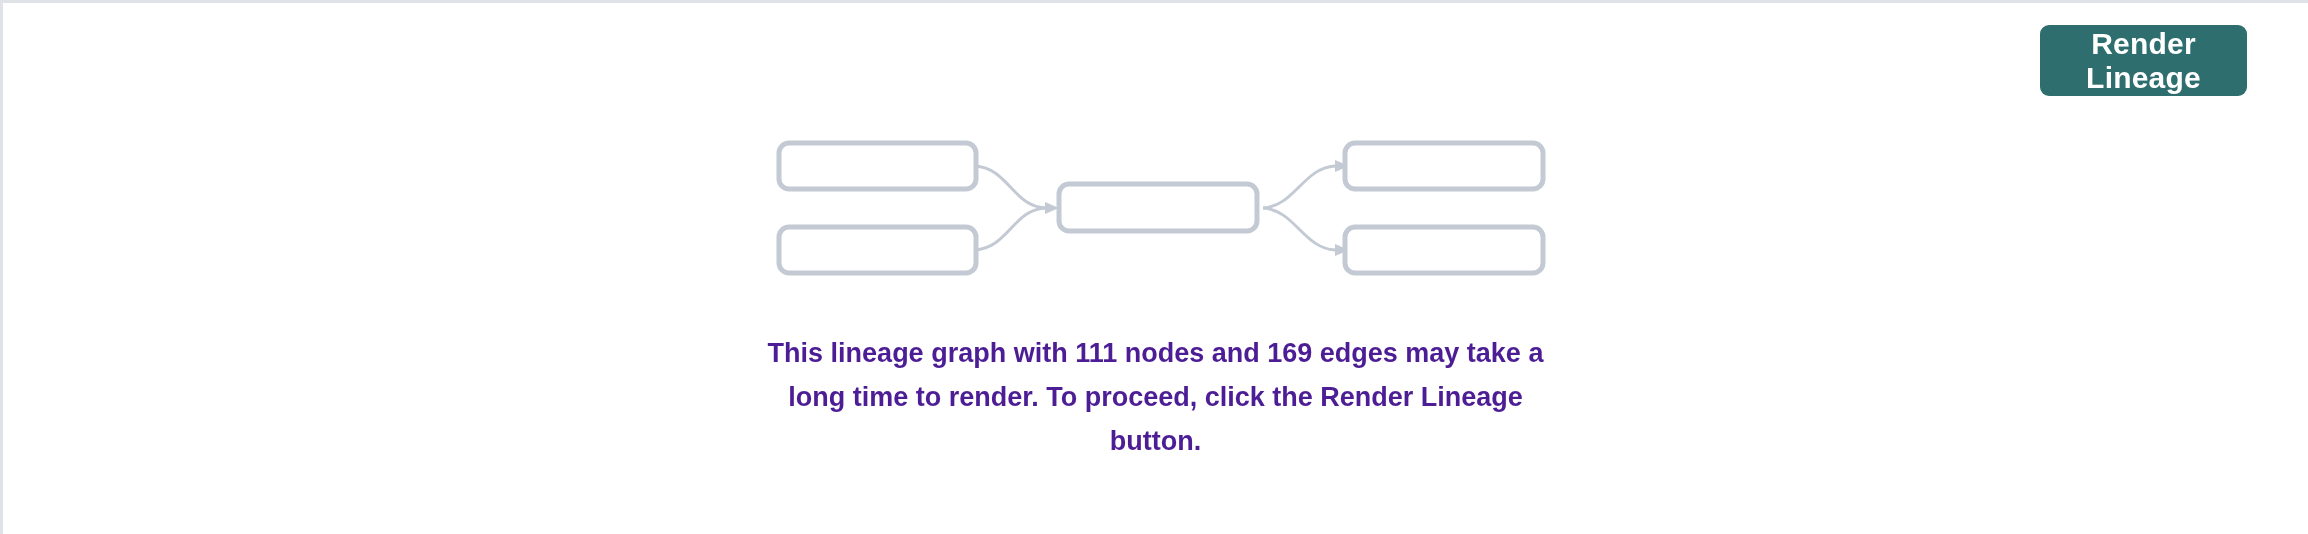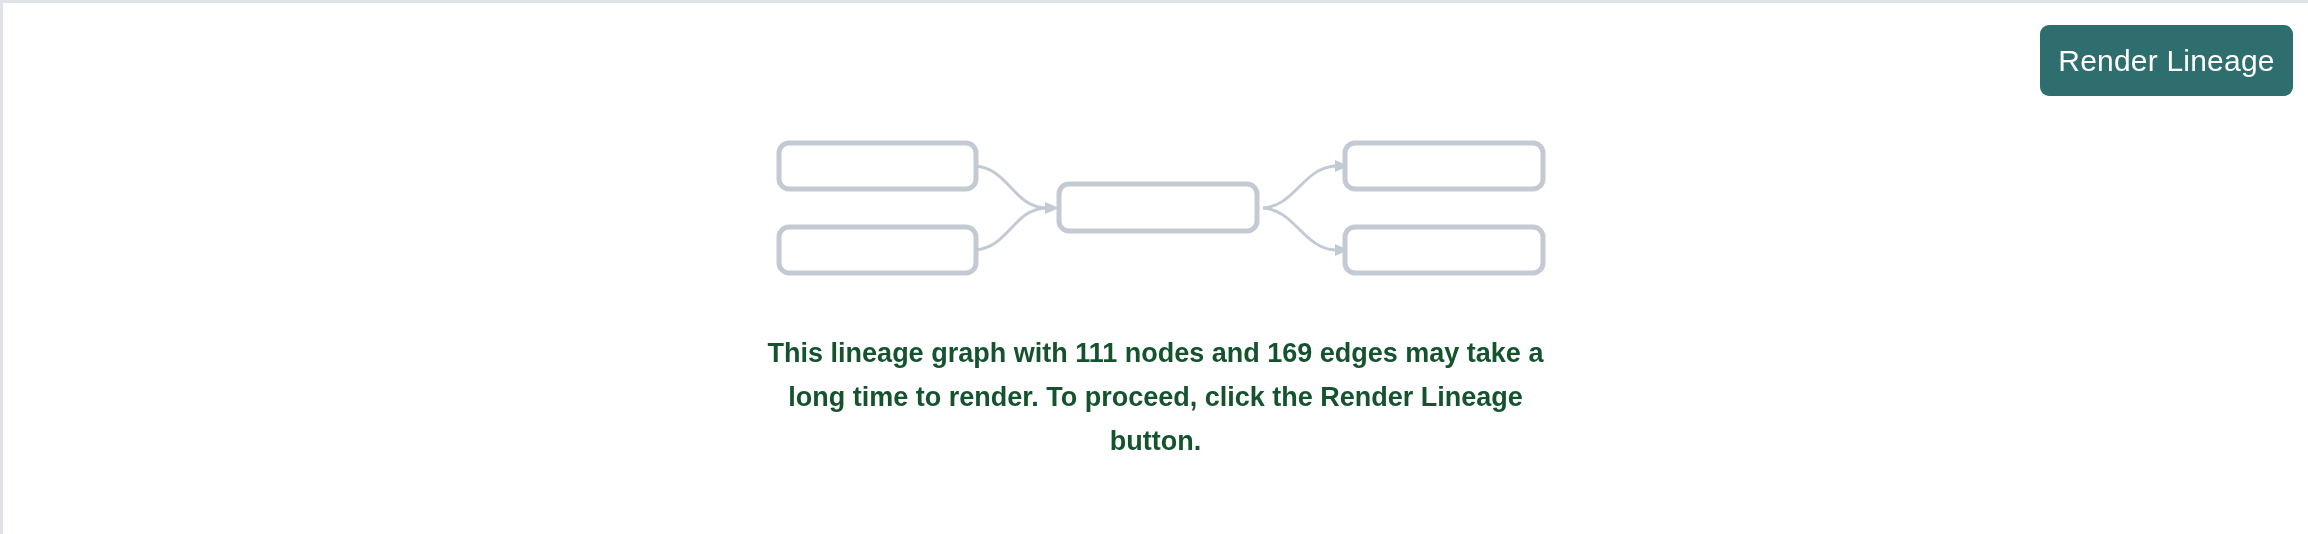--- a/index.html
+++ b/index.html
@@ -19,29 +19,29 @@
     border-left: 3px solid #dfe2e7;
     box-sizing: border-box;
     overflow: hidden;
   }
 
   
   .render-btn {
     position: absolute;
     left: 2037px;
     top: 22px;
-    width: 253px;
+    width: 207px;
     height: 71px;
     background: #2f6e6e;
     color: #ffffff;
     border: none;
     border-radius: 9px;
     font-family: "Liberation Sans", sans-serif;
     font-size: 30px;
-    font-weight: normal;
+    font-weight: bold;
     letter-spacing: 0.2px;
     cursor: pointer;
     display: flex;
     align-items: center;
     justify-content: center;
     padding: 0;
   }
 
   
   .graph-wrap {
@@ -74,21 +74,21 @@
   }
 
   
   .message {
     position: absolute;
     left: 50%;
     transform: translateX(-50%);
     top: 328px;
     width: 800px;
     text-align: center;
-    color: #14532d;
+    color: #4c1d95;
     font-family: "Liberation Sans", sans-serif;
     font-size: 27px;
     font-weight: bold;
     line-height: 44px;
     margin: 0;
   }
 </style>
 </head>
 <body>
 

